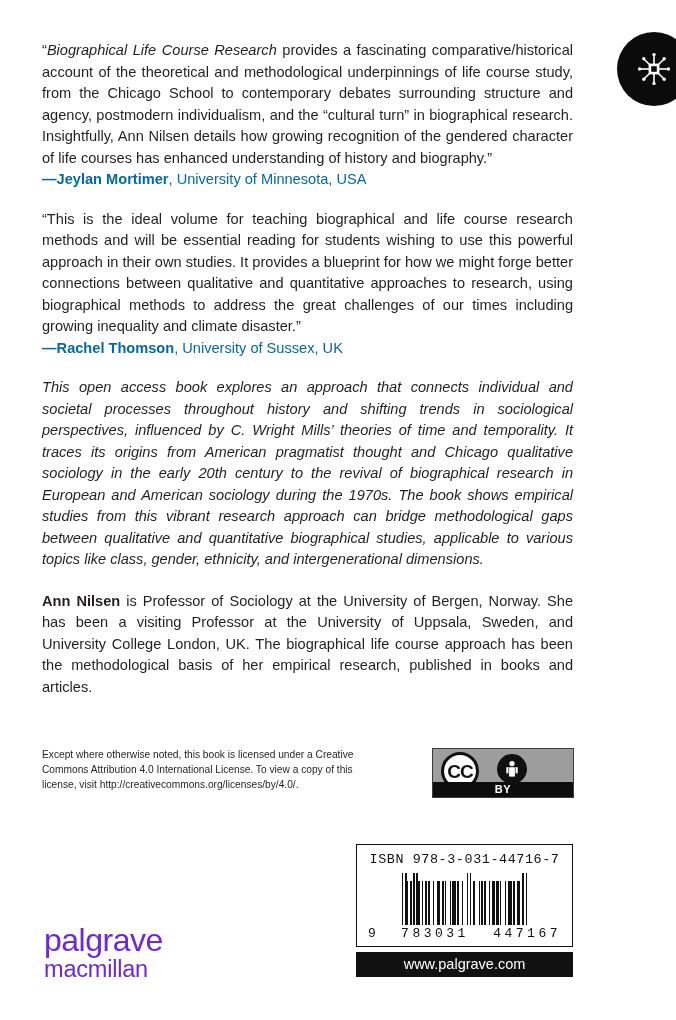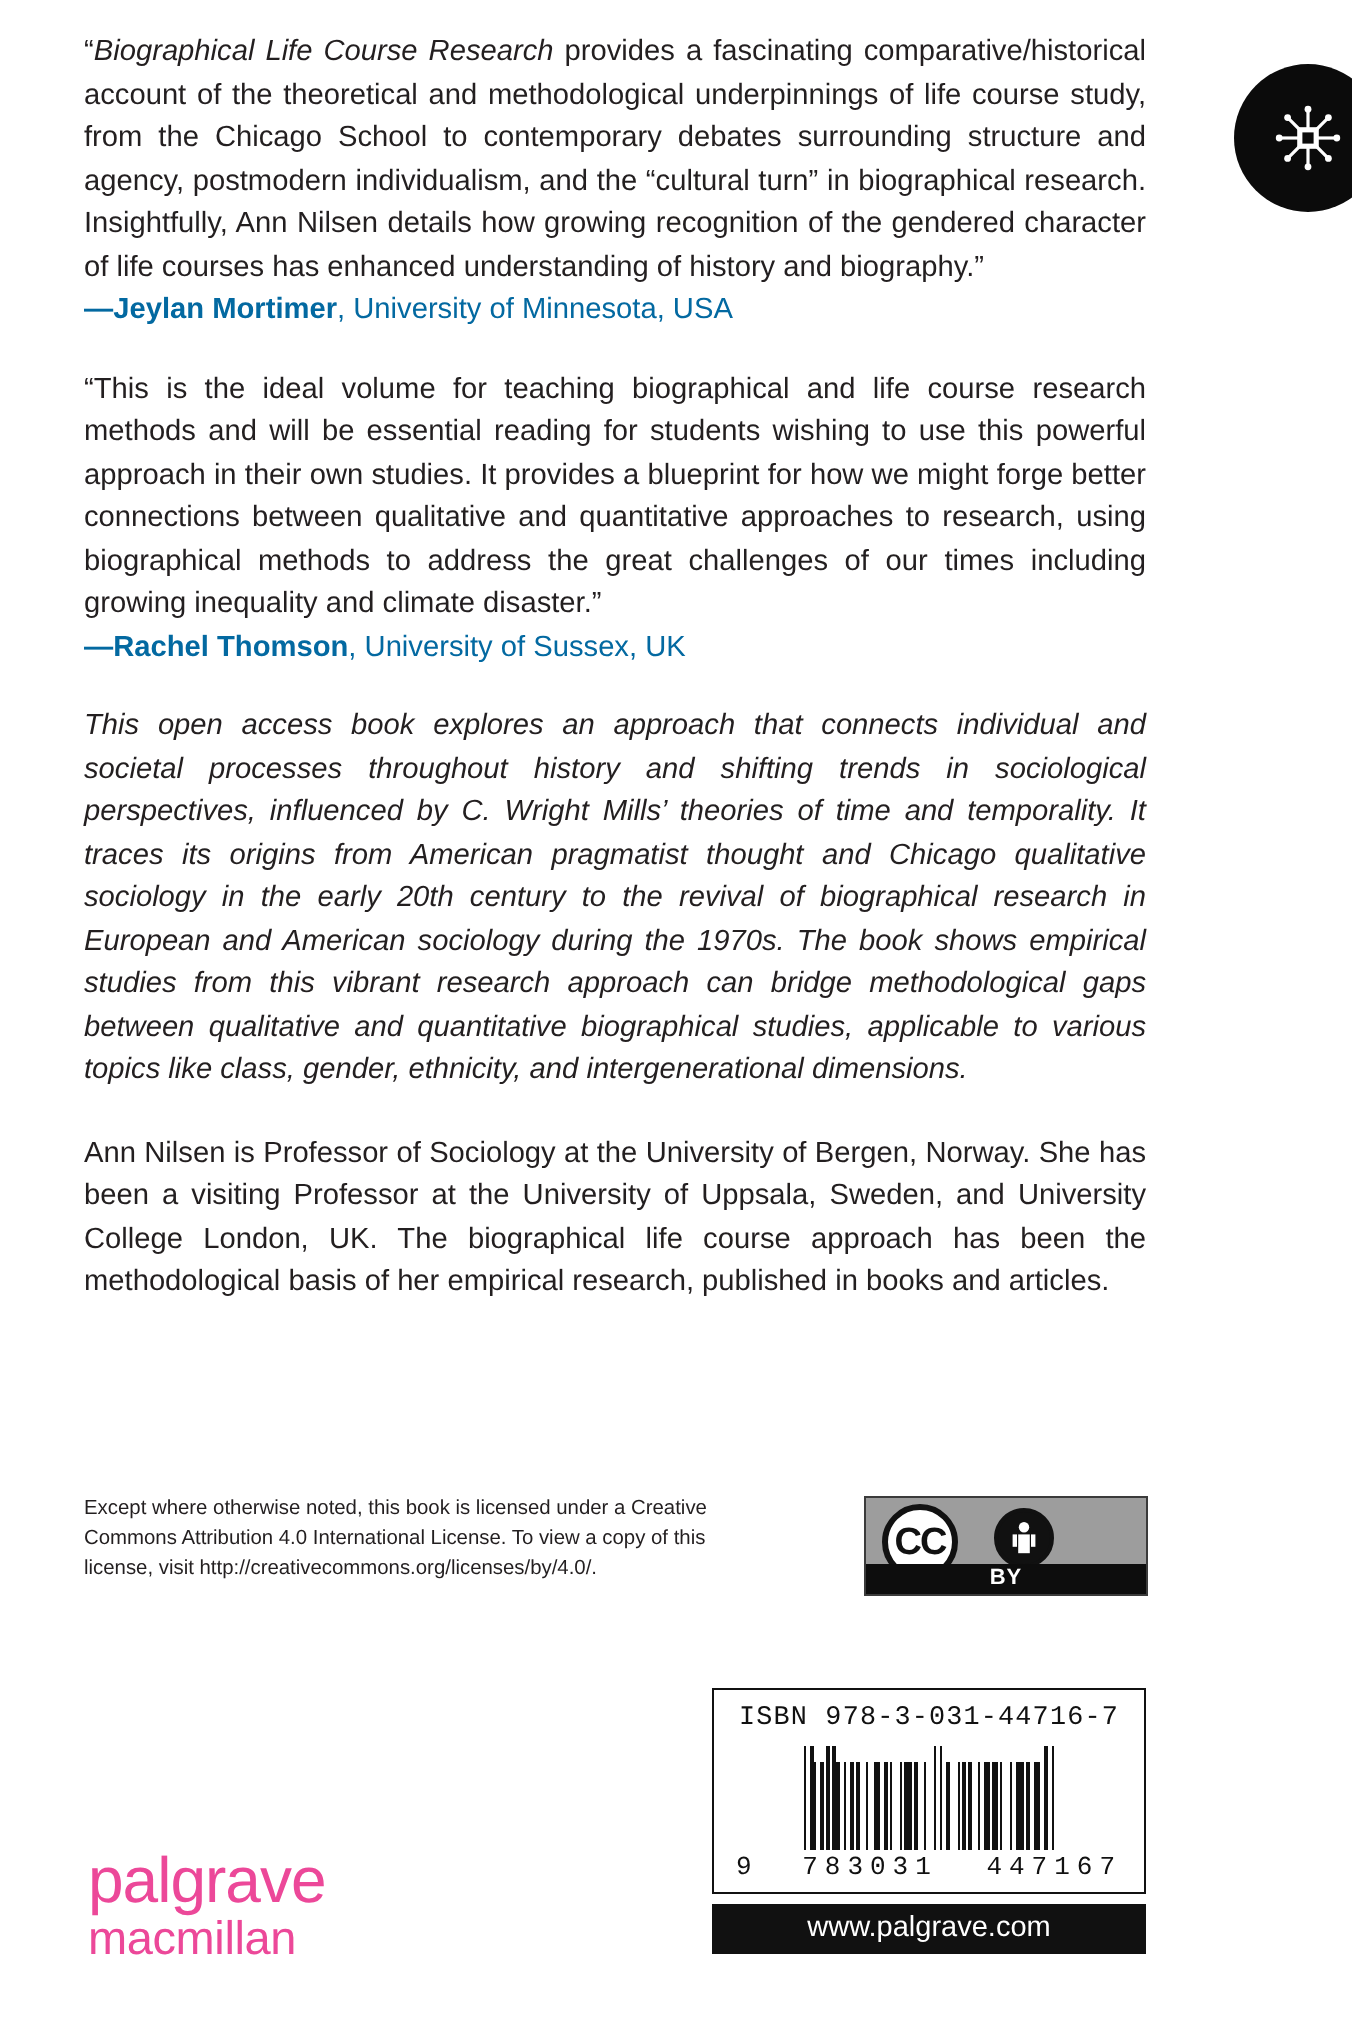--- a/index.html
+++ b/index.html
@@ -29,21 +29,21 @@
     display: flex;
     align-items: center;
     justify-content: center;
   }
   .oa-badge svg { display: block; }
 
   
   .content {
     position: absolute;
     left: 42px;
-    top: 16px;
+    top: 40px;
     width: 531px;
   }
   .para {
     font-size: 14.6px;
     line-height: 21.5px;
     text-align: justify;
     text-justify: inter-word;
     margin: 0;
     color: #231f20;
     hyphens: none;
@@ -52,21 +52,21 @@
   .attrib {
     font-size: 14.6px;
     line-height: 21.5px;
     margin: 0;
     color: #0369a1;
     text-align: left;
   }
   .attrib .who { font-weight: bold; }
   .blurb-block { margin-bottom: 18px; }
   .desc-block { margin-bottom: 20px; font-style: italic; }
-  .para .lead-name { font-weight: normal; }
+  .para .lead-name { font-weight: bold; }
 
   
   .license-row {
     position: absolute;
     left: 42px;
     top: 747px;
     width: 540px;
   }
   .license-text {
     position: absolute;
@@ -186,21 +186,21 @@
     color: #ffffff;
     font-size: 14.5px;
     line-height: 1;
   }
 
   
   .logo {
     position: absolute;
     left: 44px;
     top: 924px;
-    color: #ec4899;
+    color: #6d28d9;
   }
   .logo .l1 {
     font-size: 32px;
     line-height: 33px;
     letter-spacing: -0.5px;
     font-weight: normal;
   }
   .logo .l2 {
     font-size: 23.5px;
     line-height: 25px;

